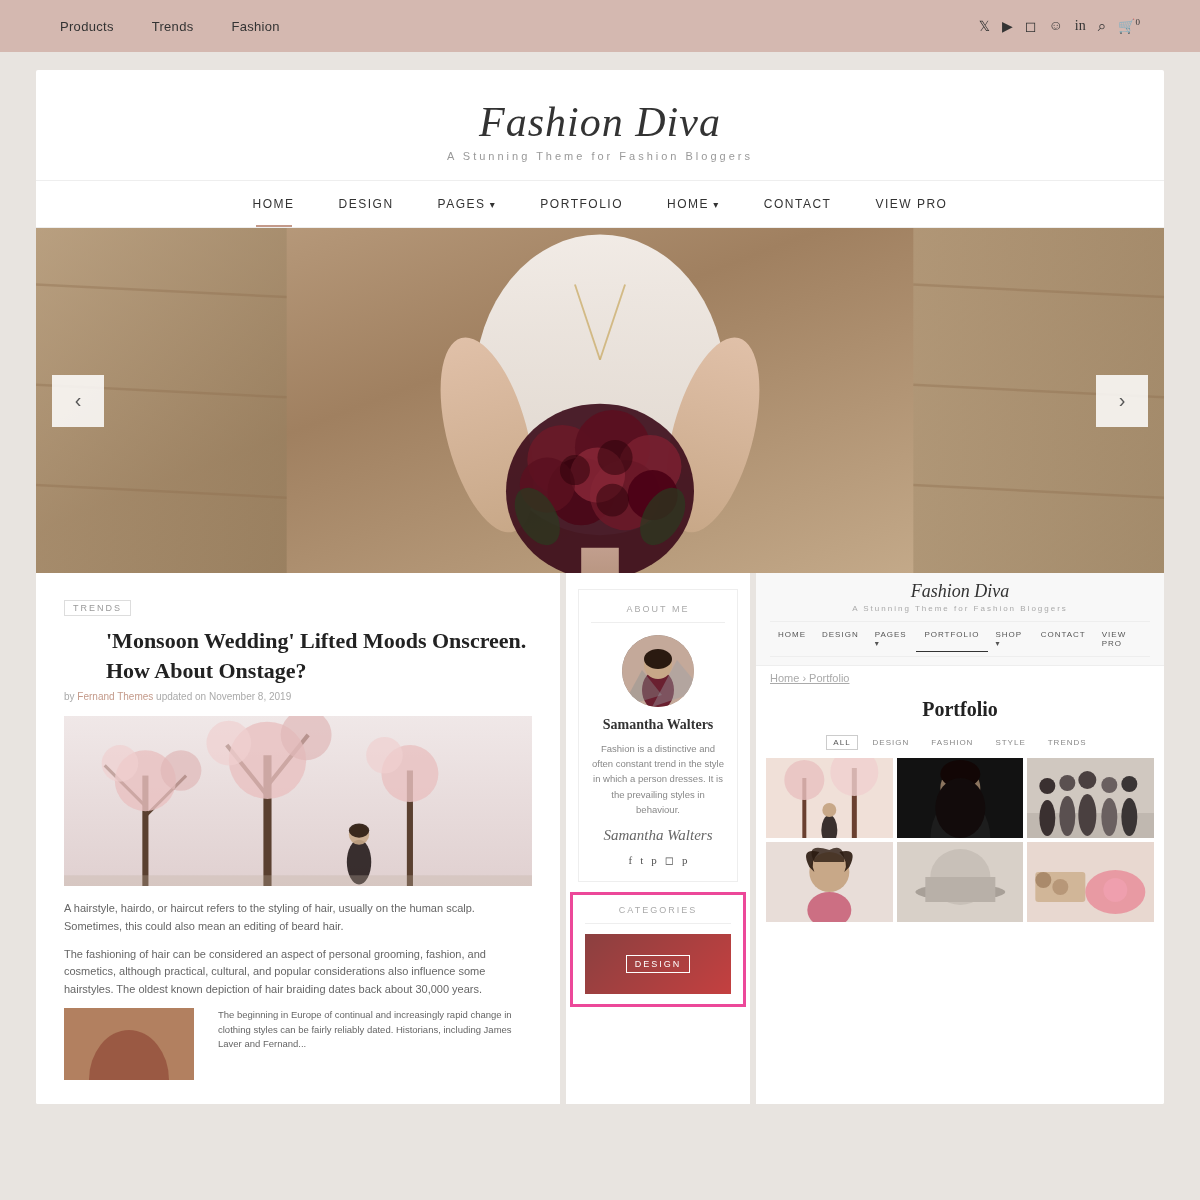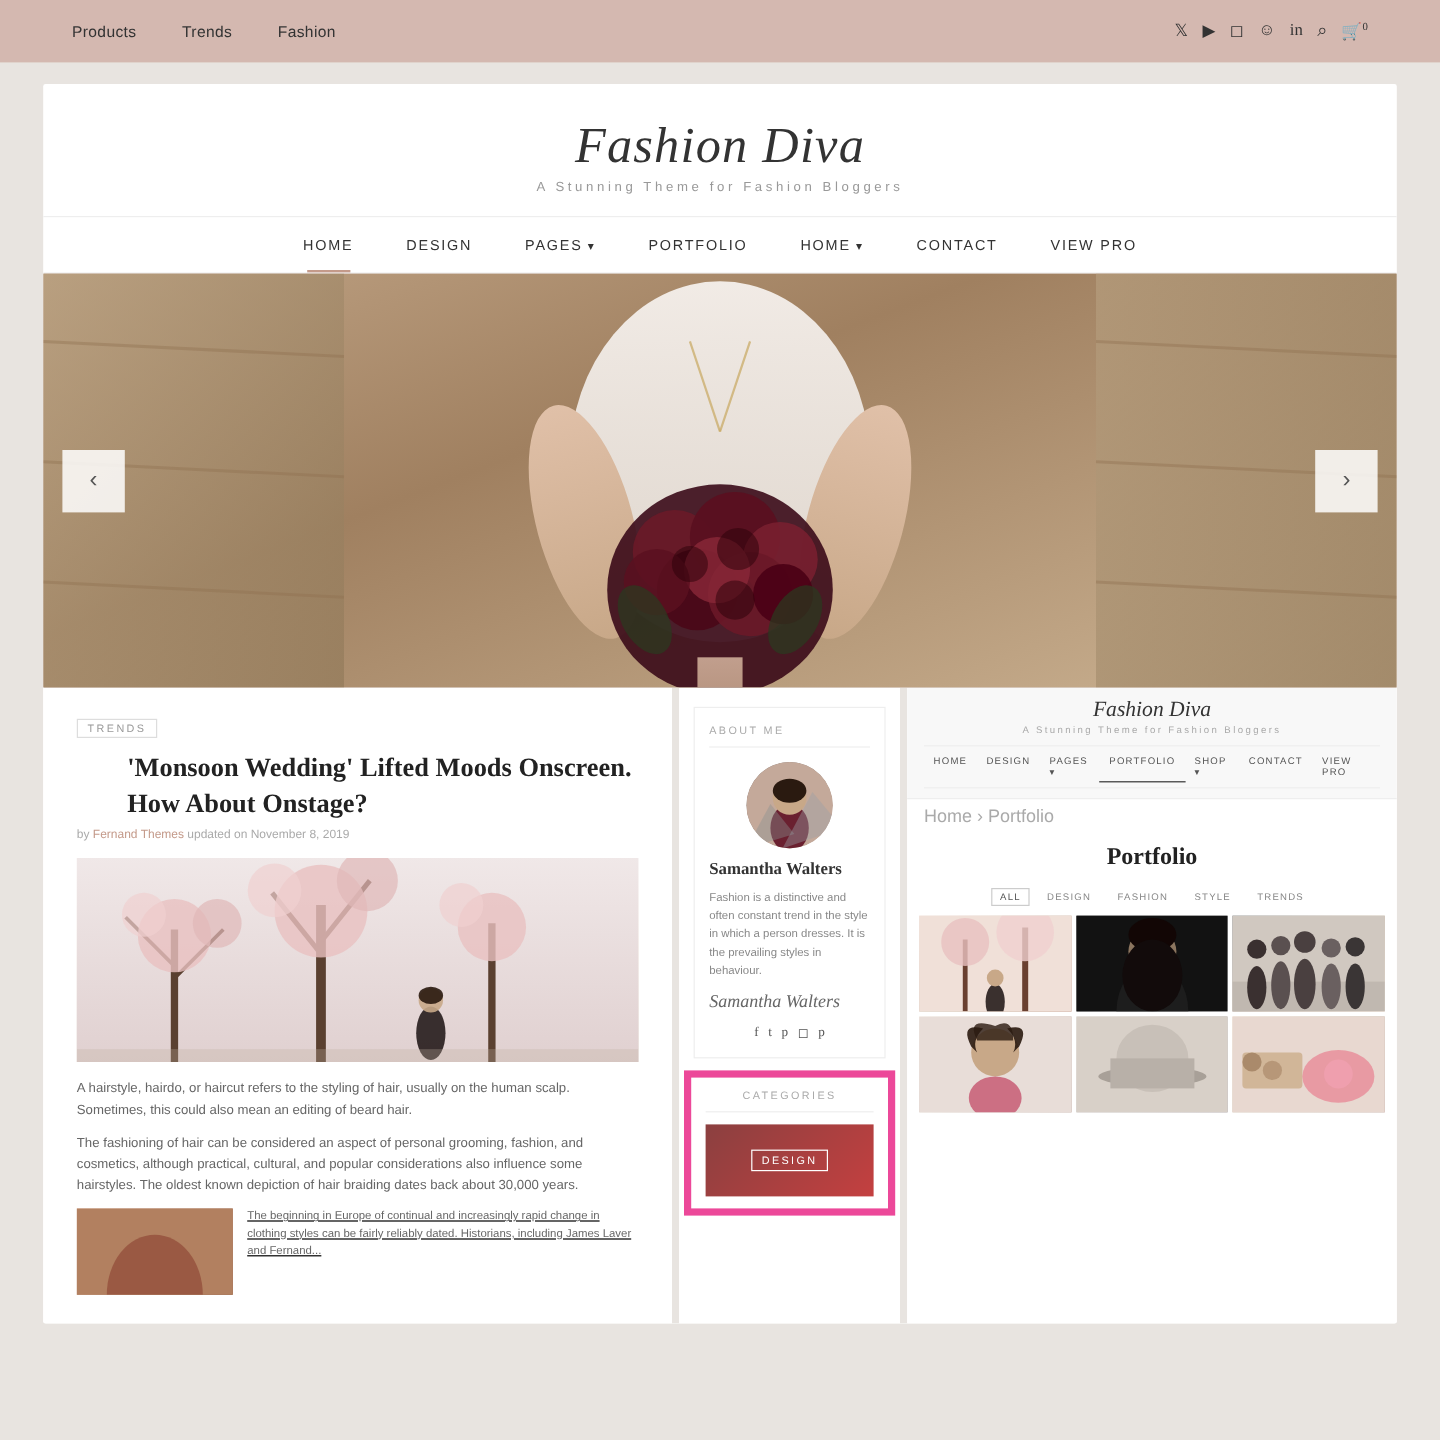--- a/index.html
+++ b/index.html
@@ -205,20 +205,21 @@
     
     .sidebar-panel {
       flex: 0 0 190px;
       background: #fff;
       border-right: 6px solid #e8e4e0;
     }
     .about-me-box {
       border: 1px solid #eee;
       margin: 16px 12px 0;
       padding: 14px 12px;
+      text-align: center;
     }
     .about-me-title {
       font-family: Arial, sans-serif;
       font-size: 9px;
       letter-spacing: 2px;
       color: #aaa;
       margin-bottom: 12px;
       border-bottom: 1px solid #eee;
       padding-bottom: 8px;
     }
@@ -258,21 +259,21 @@
       display: flex;
       gap: 8px;
       justify-content: center;
     }
     .about-social span {
       font-size: 11px;
       color: #555;
       cursor: pointer;
     }
     .categories-box {
-      border: 6px solid #ec4899;
+      border: 3px solid #ec4899;
       margin: 10px 4px;
       padding: 10px 12px;
       text-align: center;
     }
     .categories-title {
       font-family: Arial, sans-serif;
       font-size: 9px;
       letter-spacing: 2px;
       color: #aaa;
       margin-bottom: 10px;
@@ -336,23 +337,24 @@
       letter-spacing: 1px;
       color: #555;
       padding: 4px 8px;
       cursor: pointer;
     }
     .portfolio-mini-nav span.active {
       border-bottom: 1px solid #333;
     }
     .portfolio-breadcrumb {
       font-family: Arial, sans-serif;
-      font-size: 15px;
+      font-size: 11px;
       color: #aaa;
       padding: 6px 14px;
+      text-decoration: underline;
     }
     .portfolio-section-title {
       font-family: Georgia, serif;
       font-size: 20px;
       font-weight: 700;
       color: #222;
       text-align: center;
       padding: 8px 0;
     }
     .portfolio-filter {
@@ -392,23 +394,22 @@
     .portfolio-thumb:nth-child(1) { background: linear-gradient(135deg, #f0e0d8, #d4c0b0, #c8a090); }
     .portfolio-thumb:nth-child(2) { background: linear-gradient(135deg, #222, #555, #888); }
     .portfolio-thumb:nth-child(3) { background: linear-gradient(135deg, #8a8a8a, #c0b0a0, #e0d0c0); }
     .portfolio-thumb:nth-child(4) { background: linear-gradient(135deg, #f0e8e0, #d8c8c0, #c0a8a0); }
     .portfolio-thumb:nth-child(5) { background: linear-gradient(135deg, #d8d0c8, #c0b8b0, #a8a0a0); }
     .portfolio-thumb:nth-child(6) { background: linear-gradient(135deg, #e8d8c8, #d0c0b0, #c0a8a0); }
 
     
     .small-post-row {
       display: flex;
-      gap: 12px;
+      gap: 24px;
       margin-top: 10px;
-      text-decoration: underline;
     }
     .small-post-img {
       width: 130px;
       height: 72px;
       flex-shrink: 0;
       background: linear-gradient(135deg, #c49070, #8b5030);
       overflow: hidden;
     }
     .small-post-text {
       font-family: Arial, sans-serif;

